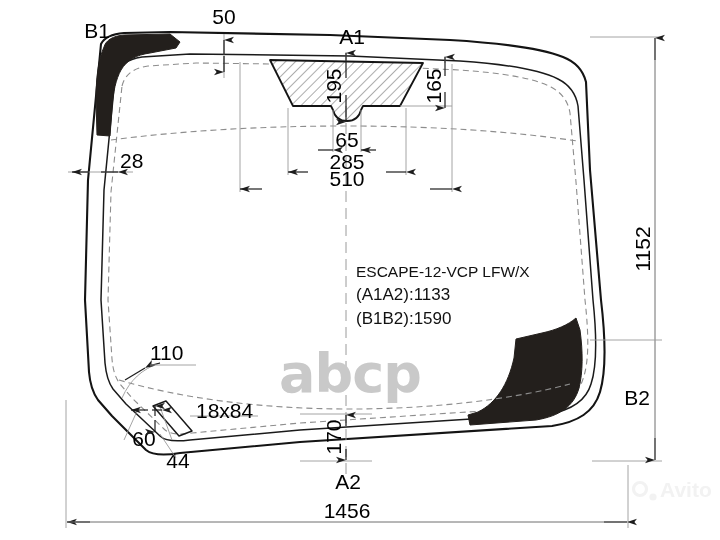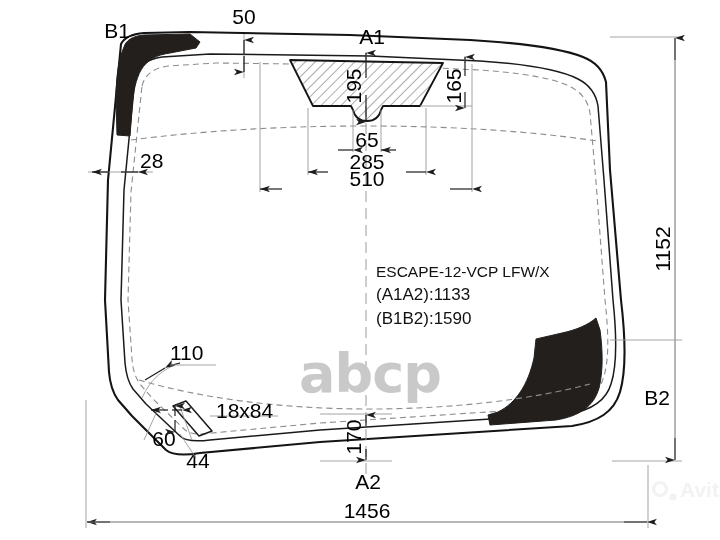--- a/index.html
+++ b/index.html
@@ -12,21 +12,20 @@
     width: 720px;
     height: 540px;
     overflow: hidden;
     font-family: "Liberation Sans", sans-serif;
   }
   #drawing-root {
     position: relative;
     width: 601px;
     height: 540px;
     background: #ffffff;
-    margin-left: 20px;
   }
   svg#blueprint {
     position: absolute;
     top: 0;
     left: 0;
     width: 720px;
     height: 540px;
     display: block;
   }
   .dim-text {

